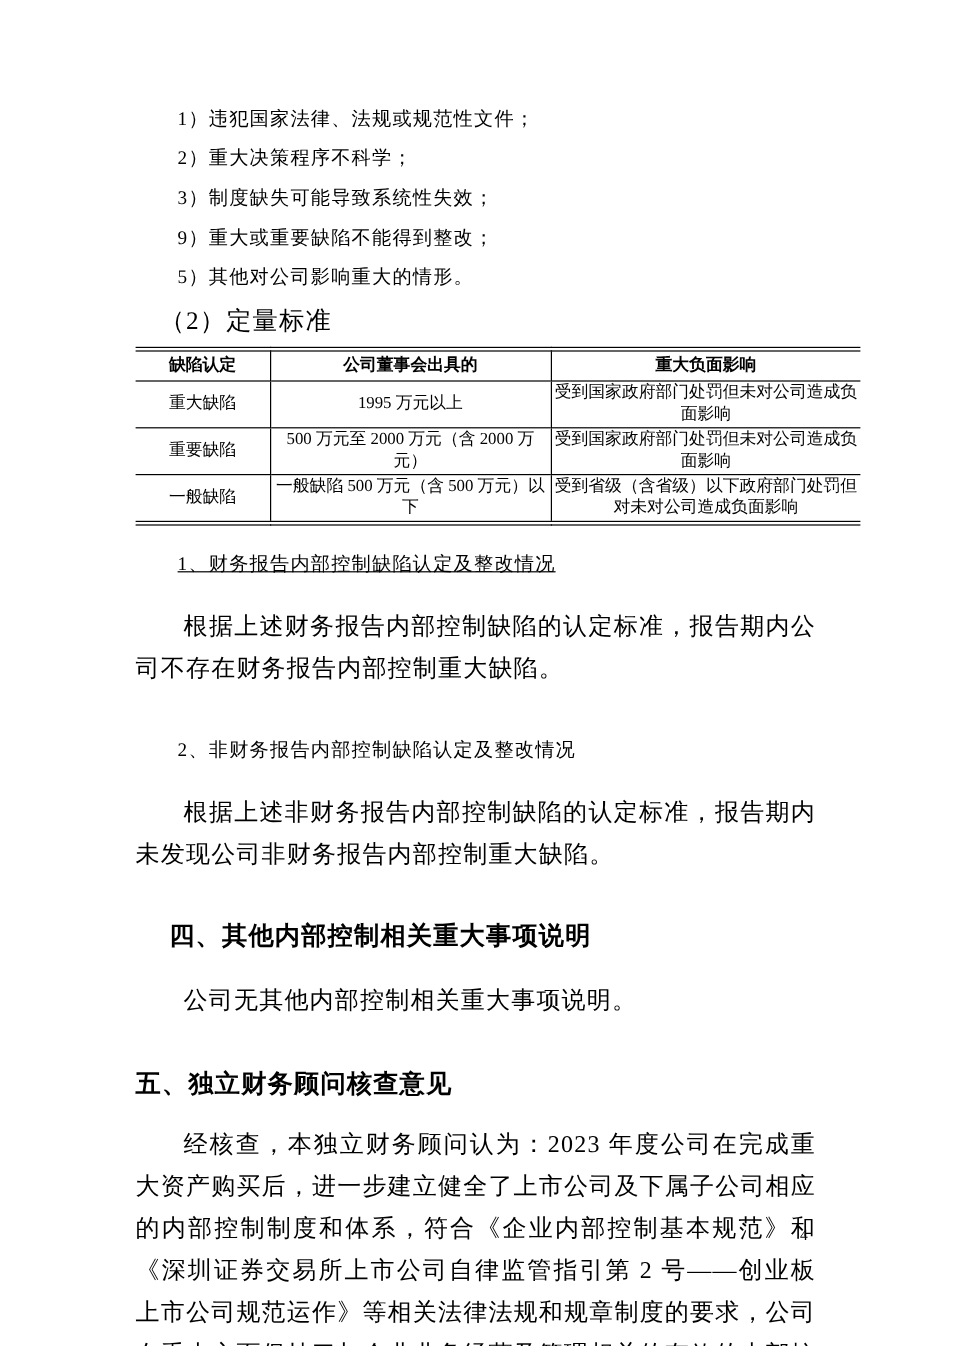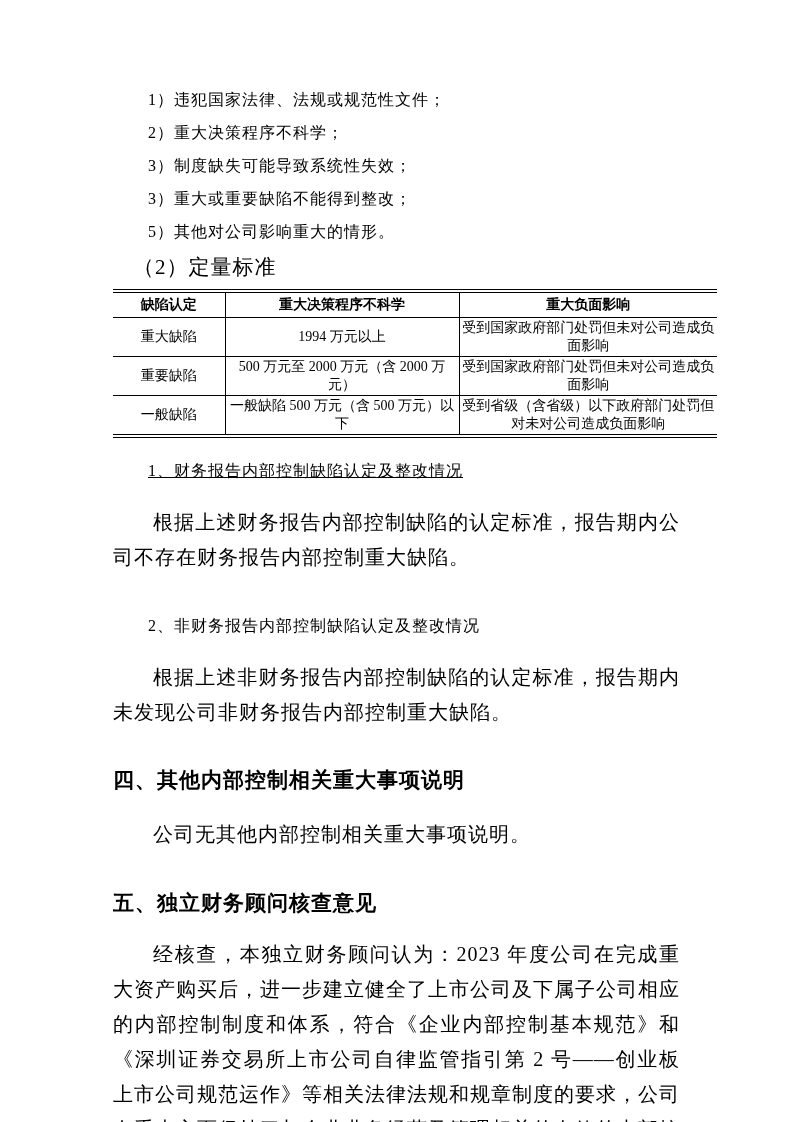--- a/index.html
+++ b/index.html
@@ -65,21 +65,21 @@
     font-size: 20px;
     letter-spacing: 1px;
   }
   .h-main {
     font-family: "Liberation Sans", "DejaVu Sans", sans-serif;
     font-weight: bold;
     font-size: 21px;
     letter-spacing: 1px;
   }
   .h3-heading { margin-top: 19px; }
-  .h4-heading { margin-top: 36px; }
+  .h4-heading { margin-top: 36px; margin-left: 28px; }
   .h5-heading { margin-top: 37px; }
   
   .num-sub {
     font-size: 16px;
     line-height: 17px;
     padding-left: 35px;
     letter-spacing: 1px;
   }
   .sub1 { margin-top: 24px; text-decoration: underline; }
   .sub2 { margin-top: 42px; }
@@ -105,41 +105,41 @@
 </style>
 </head>
 <body>
 
 <div class="page-content">
 
   <div class="num-list">
     <p class="num-item">1）违犯国家法律、法规或规范性文件；</p>
     <p class="num-item">2）重大决策程序不科学；</p>
     <p class="num-item">3）制度缺失可能导致系统性失效；</p>
-    <p class="num-item">3）重大或重要缺陷不能得到整改；</p>
+    <p class="num-item">9）重大或重要缺陷不能得到整改；</p>
     <p class="num-item">5）其他对公司影响重大的情形。</p>
   </div>
 
   <p class="quant-heading">（2）定量标准</p>
 
   <table class="defect-table">
     <colgroup>
       <col class="col1">
         <col class="col2">
         <col class="col3">
     </colgroup>
     <tbody>
         <tr>
       <th>缺陷认定</th>
-      <th>重大决策程序不科学</th>
+      <th>公司董事会出具的</th>
       <th>重大负面影响</th>
     </tr>
     <tr>
       <td>重大缺陷</td>
-      <td>1994 万元以上</td>
+      <td>1995 万元以上</td>
       <td>受到国家政府部门处罚但未对公司造成负面影响</td>
     </tr>
     <tr>
       <td>重要缺陷</td>
       <td>500 万元至 2000 万元（含 2000 万元）</td>
       <td>受到国家政府部门处罚但未对公司造成负面影响</td>
     </tr>
     <tr>
       <td>一般缺陷</td>
       <td>一般缺陷 500 万元（含 500 万元）以下</td>

